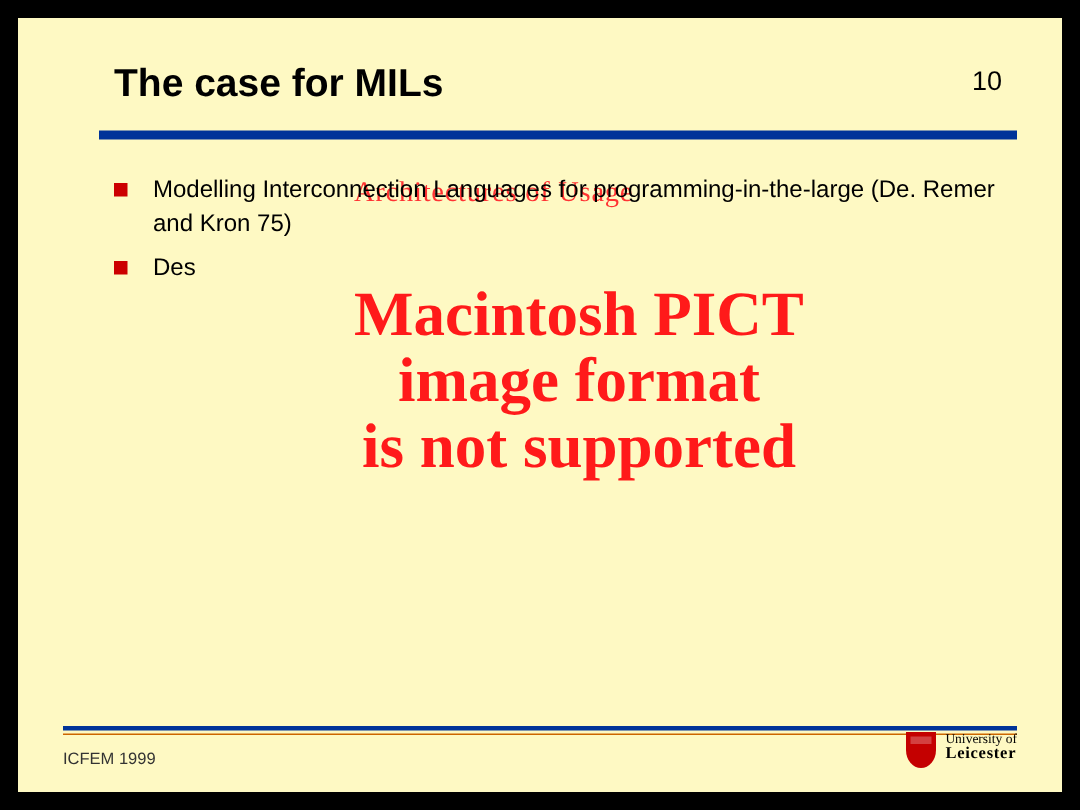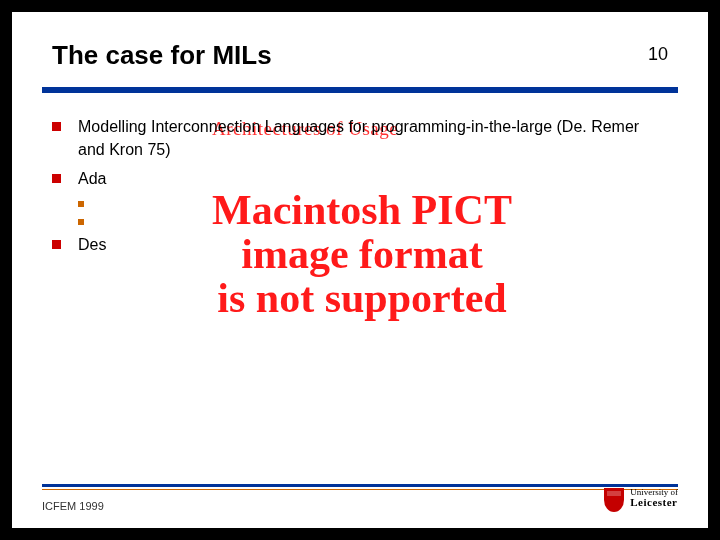--- a/index.html
+++ b/index.html
@@ -10,22 +10,23 @@
     background: #000;
     font-family: "Comic Sans MS", "Comic Sans", cursive, sans-serif;
     overflow: hidden;
   }
   .slide {
     position: absolute;
     left: 12px;
     top: 12px;
     width: 696px;
     height: 516px;
-    background: #ffffff;
+    background: #fef9c3;
     box-sizing: border-box;
+    padding-left: 24px;
   }
   .header {
     position: relative;
     padding: 28px 40px 8px 40px;
   }
   .title {
     font-size: 26px;
     font-weight: bold;
     color: #000;
     display: inline-block;
@@ -173,31 +174,20 @@
   </div>
   <div class="hr1"></div>
 
   <div class="content">
 
     <span class="overlay1">Architectures of Usage</span>
 
     <ul class="lvl1">
       <li>
         <span>Modelling Interconnection Languages for programming-in-the-large (De. Remer and Kron 75)</span>
-      </li>
-      <li>
-        <span>Ada</span>
-        <ul class="lvl2">
-          <li>
-            <span></span>
-          </li>
-          <li>
-            <span></span>
-          </li>
-        </ul>
       </li>
       <li>
         <span>Des</span>
       </li>
     </ul>
 
     <div class="pict">
       <div>Macintosh PICT</div>
       <div>image format</div>
       <div>is not supported</div>

